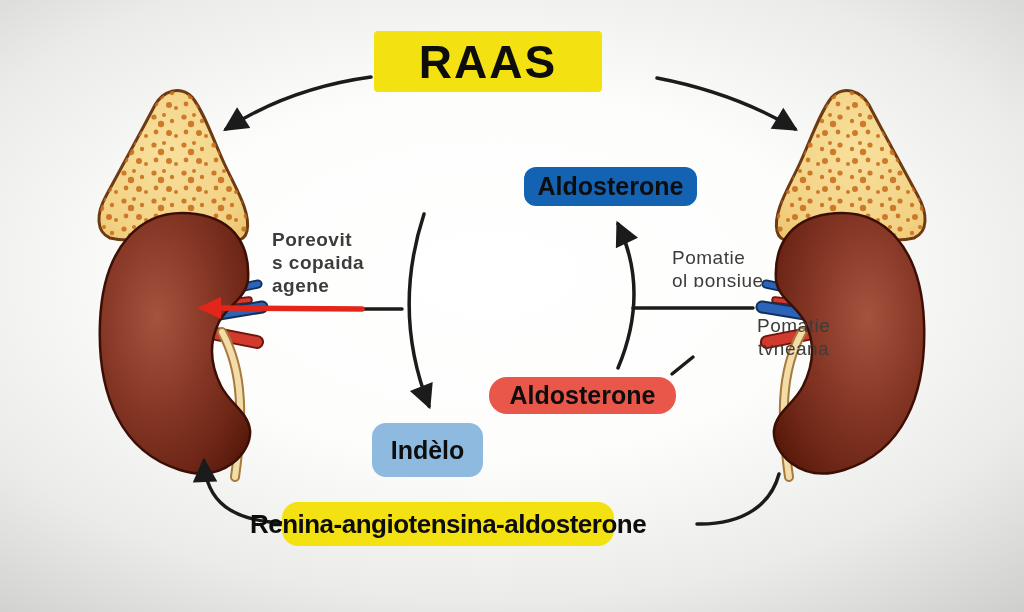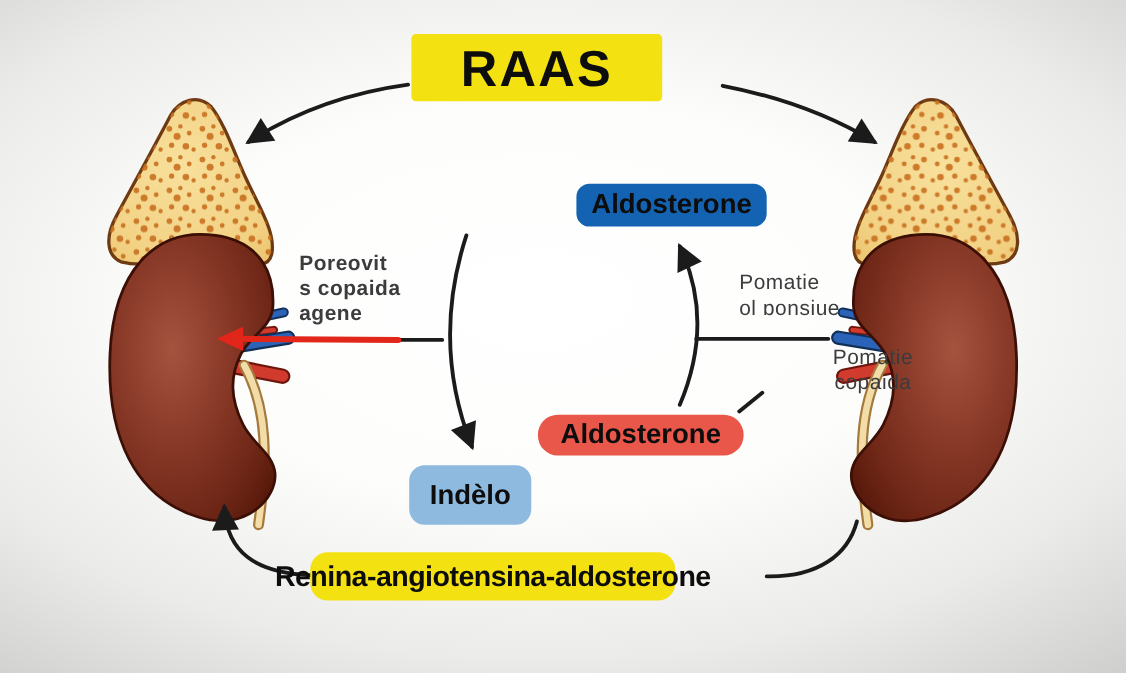--- a/index.html
+++ b/index.html
@@ -120,16 +120,16 @@
     <span>Poreovit</span>
     <span>s copaida</span>
     <span>agene</span>
   </div>
   <div class="note n-right-upper">
     <span>Pomatie</span>
     <span>ol ɒonsiue</span>
   </div>
   <div class="note n-right-mid">
     <span>Pomatie</span>
-    <span>copaida</span>
+    <span>tvneana</span>
   </div>
 
 </div>
 
 </body></html>

